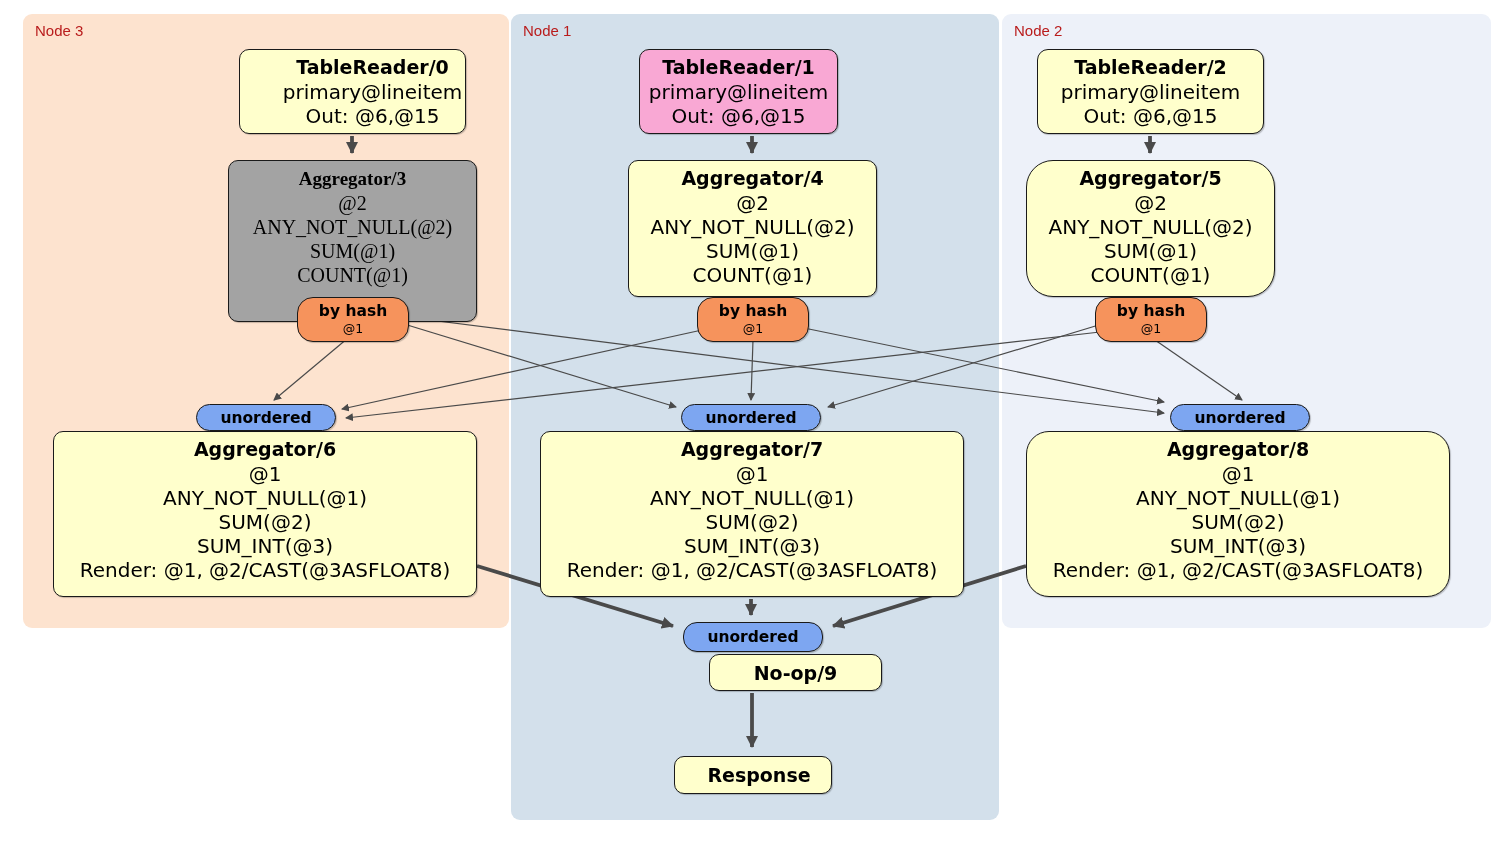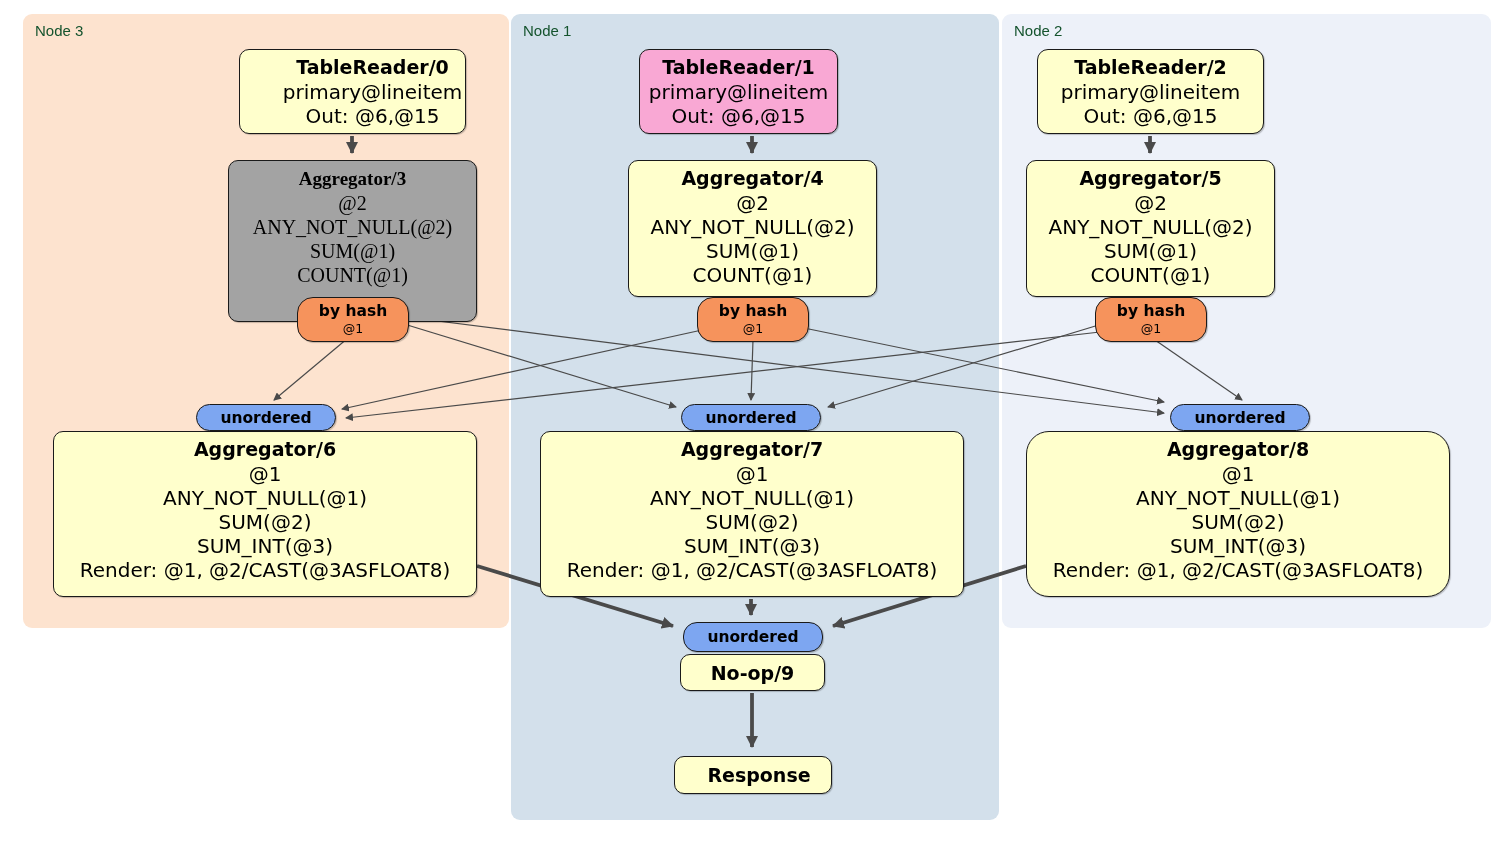--- a/index.html
+++ b/index.html
@@ -12,21 +12,21 @@
   }
   .region{
     position:absolute;
     border-radius:9px;
   }
   .region-label{
     position:absolute;
     top:8px;left:12px;
     font-family:"Liberation Sans", sans-serif;
     font-size:15px;
-    color:#14532d;
+    color:#b91c1c;
   }
   #edges{
     position:absolute;left:0;top:0;
     width:1504px;height:842px;
     z-index:1;
   }
   .node{
     position:absolute;
     z-index:2;
     box-sizing:border-box;
@@ -139,21 +139,21 @@
       <div class="line">SUM(@1)</div>
       <div class="line">COUNT(@1)</div>
     </div>
     <div class="node proc" style="left: 628px; top: 160px; width: 249px; height: 137px; background: rgb(255, 255, 204);">
       <div class="title">Aggregator/4</div>
       <div class="line">@2</div>
       <div class="line">ANY_NOT_NULL(@2)</div>
       <div class="line">SUM(@1)</div>
       <div class="line">COUNT(@1)</div>
     </div>
-    <div class="node proc" style="left: 1026px; top: 160px; width: 249px; height: 137px; background: rgb(255, 255, 204);">
+    <div class="node proc" style="left: 1026px; top: 160px; width: 249px; height: 137px; background: rgb(255, 255, 204); border-radius: 27px;">
       <div class="title">Aggregator/5</div>
       <div class="line">@2</div>
       <div class="line">ANY_NOT_NULL(@2)</div>
       <div class="line">SUM(@1)</div>
       <div class="line">COUNT(@1)</div>
     </div>
     <div class="node proc" style="left: 53px; top: 431px; width: 424px; height: 166px; background: rgb(255, 255, 204);">
       <div class="title">Aggregator/6</div>
       <div class="line">@1</div>
       <div class="line">ANY_NOT_NULL(@1)</div>
@@ -170,21 +170,21 @@
       <div class="line">Render: @1, @2/CAST(@3ASFLOAT8)</div>
     </div>
     <div class="node proc" style="left: 1026px; top: 431px; width: 424px; height: 166px; background: rgb(255, 255, 204); border-radius: 23px;">
       <div class="title">Aggregator/8</div>
       <div class="line">@1</div>
       <div class="line">ANY_NOT_NULL(@1)</div>
       <div class="line">SUM(@2)</div>
       <div class="line">SUM_INT(@3)</div>
       <div class="line">Render: @1, @2/CAST(@3ASFLOAT8)</div>
     </div>
-    <div class="node proc label-only" style="left: 680px; top: 654px; width: 145px; height: 37px; background: rgb(255, 255, 204);">
+    <div class="node proc label-only" style="left: 709px; top: 654px; width: 173px; height: 37px; background: rgb(255, 255, 204);">
       <div class="title">No-op/9</div>
     </div>
     <div class="node proc label-only" style="left: 674px; top: 756px; width: 158px; height: 38px; background: rgb(255, 255, 204); padding-left: 12px;">
       <div class="title">Response</div>
     </div>
     <div class="node router" style="left: 297px; top: 297px; width: 112px; height: 45px; background: rgb(246, 147, 92);">
       <div class="title">by hash</div>
       <div class="detail">@1</div>
     </div>
     <div class="node router" style="left: 697px; top: 297px; width: 112px; height: 45px; background: rgb(246, 147, 92);">

